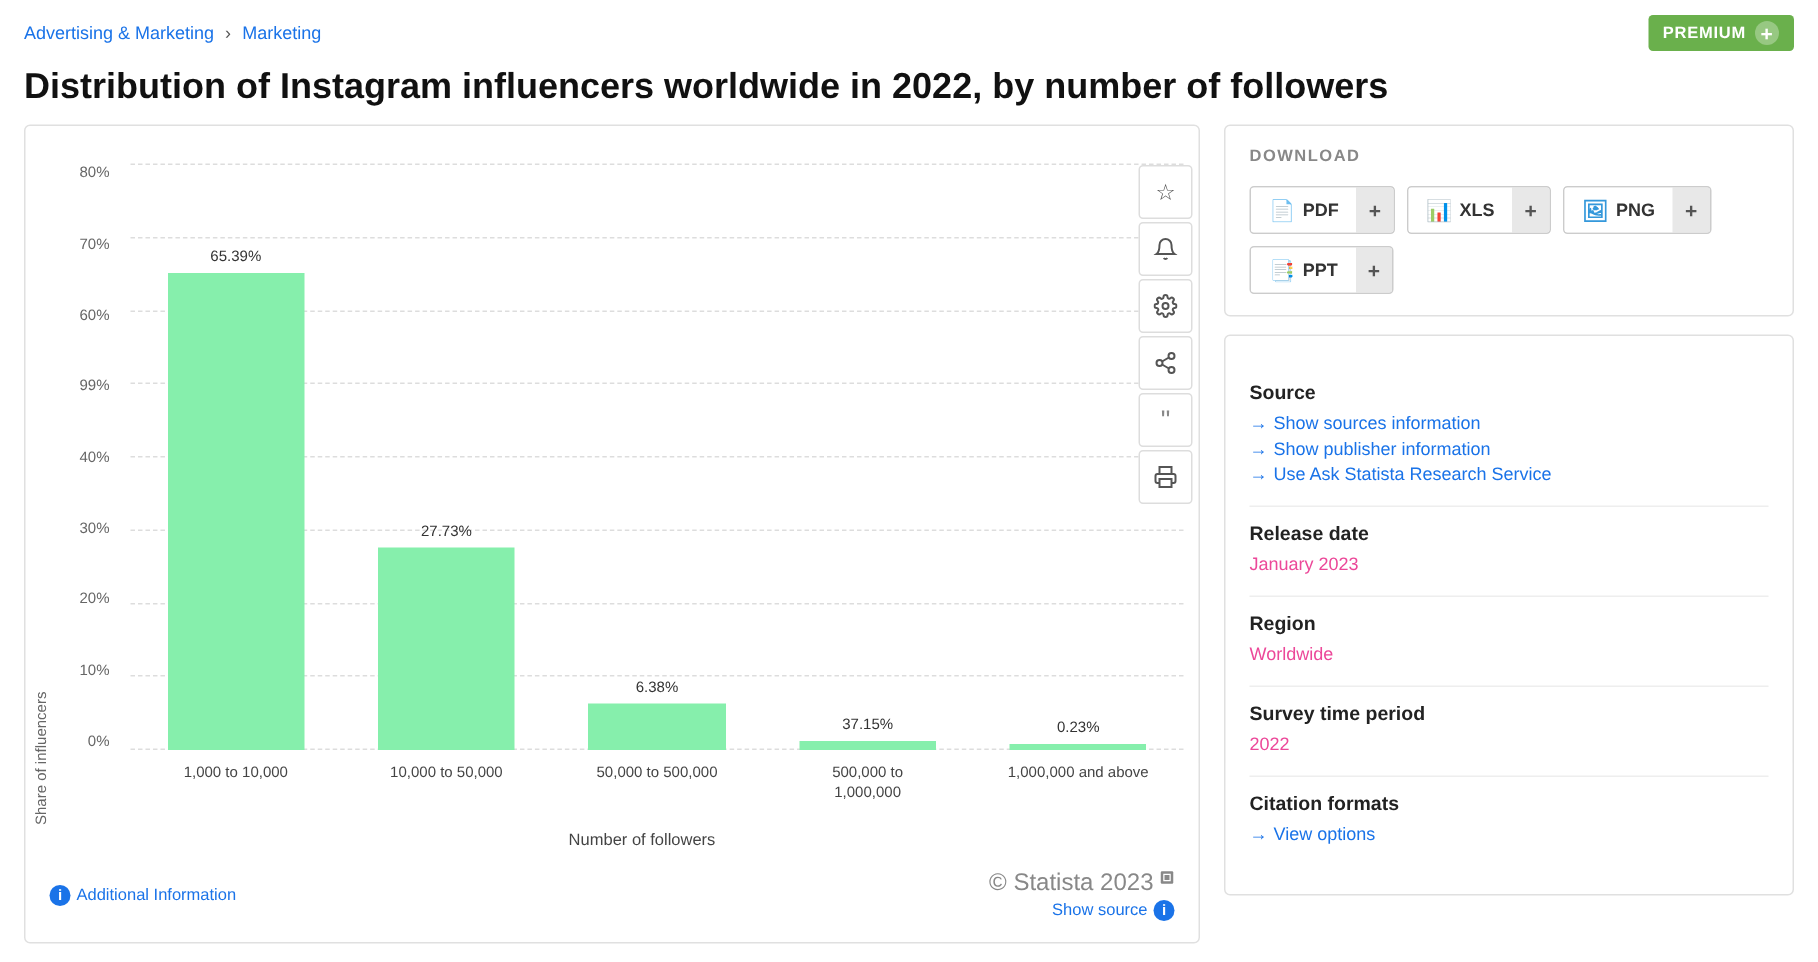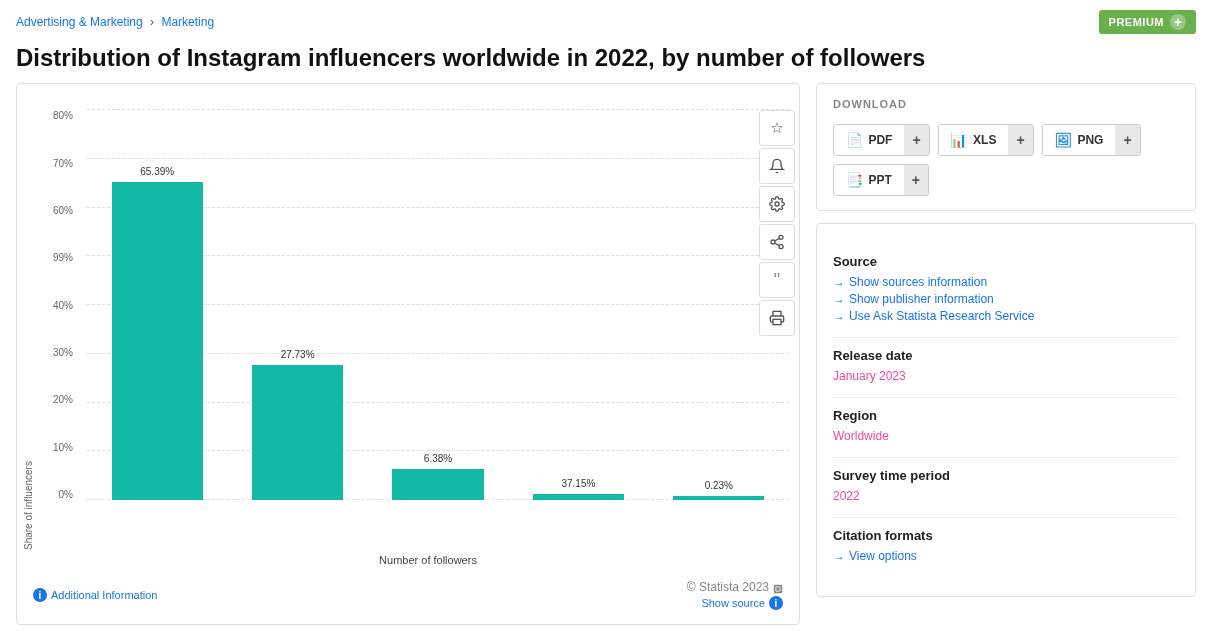--- a/index.html
+++ b/index.html
@@ -144,21 +144,21 @@
       flex: 1;
       display: flex;
       flex-direction: column;
       align-items: center;
       position: relative;
       height: 100%;
       justify-content: flex-end;
     }
 
     .bar {
-      background: #14b8a6;
+      background: #86efac;
       width: 65%;
       position: relative;
     }
 
     .bar-label {
       font-size: 10px;
       color: #333;
       position: absolute;
       top: -16px;
       white-space: nowrap;
@@ -245,23 +245,23 @@
 
     .chart-footer-right {
       display: flex;
       flex-direction: column;
       align-items: flex-end;
       gap: 2px;
     }
 
     .statista-link {
       color: #888;
-      font-size: 12px;
-      display: flex;
-      align-items: flex-end;
+      font-size: 16px;
+      display: flex;
+      align-items: flex-start;
       gap: 4px;
     }
     .show-source {
       color: #1a73e8;
       font-size: 11px;
       display: flex;
       align-items: center;
       gap: 4px;
       cursor: pointer;
     }
@@ -440,20 +440,27 @@
               <span class="bar-label" style="top:-16px;">37.15%</span>
             </div>
           </div>
           <div class="bar-group">
             <div class="bar" style="height: 1.1%;">
               <span class="bar-label" style="top:-16px;">0.23%</span>
             </div>
           </div>
         </div>
 
+        <div class="x-axis-labels">
+          <div class="x-tick">1,000 to 10,000</div>
+          <div class="x-tick">10,000 to 50,000</div>
+          <div class="x-tick">50,000 to 500,000</div>
+          <div class="x-tick">500,000 to<br>1,000,000</div>
+          <div class="x-tick">1,000,000 and above</div>
+        </div>
       </div>
 
       <div class="chart-toolbar">
         <div class="toolbar-btn">☆</div>
         <div class="toolbar-btn">
           <svg width="16" height="16" viewBox="0 0 24 24" fill="none" stroke="#555" stroke-width="2">
             <path d="M18 8A6 6 0 0 0 6 8c0 7-3 9-3 9h18s-3-2-3-9"></path>
             <path d="M13.73 21a2 2 0 0 1-3.46 0"></path>
           </svg>
         </div>

